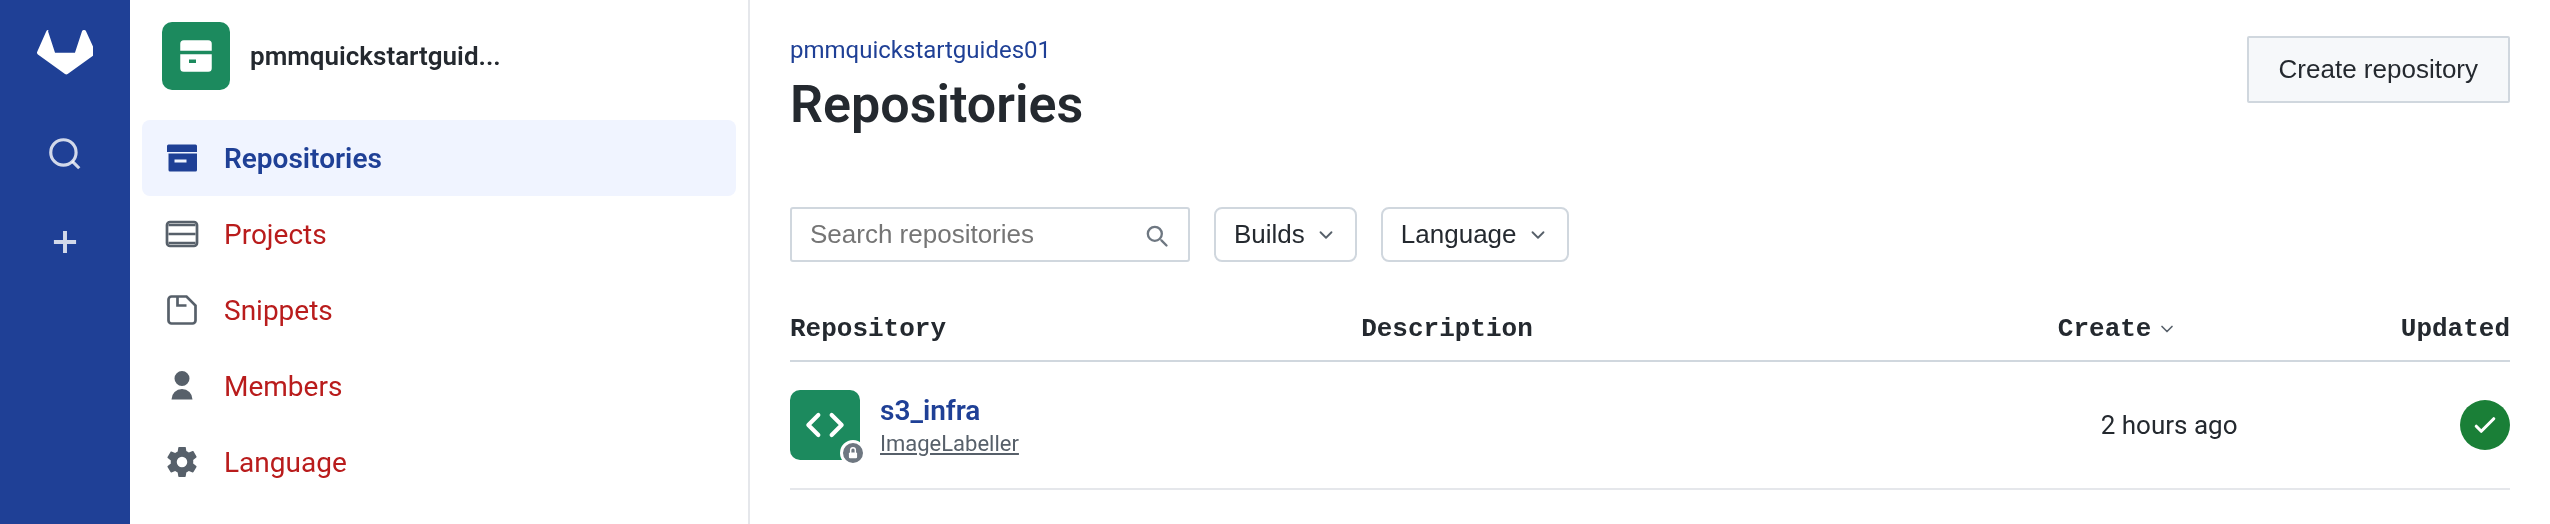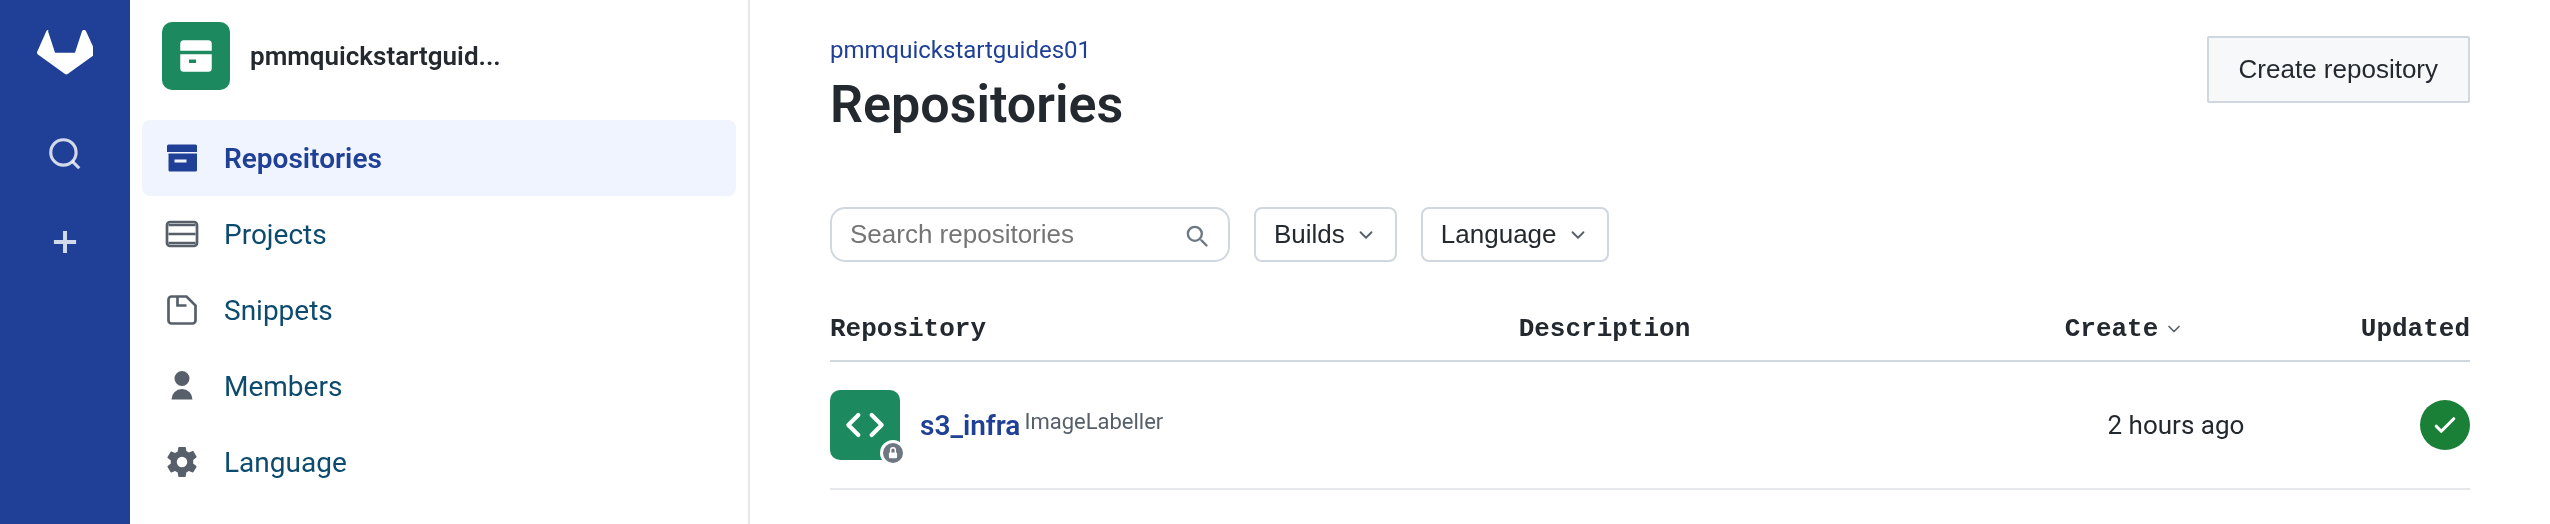--- a/index.html
+++ b/index.html
@@ -84,40 +84,40 @@
       text-overflow: ellipsis;
     }
 
     .sidebar-nav { display: flex; flex-direction: column; }
     .sidebar-item {
       display: flex;
       align-items: center;
       gap: 22px;
       padding: 18px 32px;
       cursor: pointer;
-      color: #0c4a6e;
+      color: #b91c1c;
       font-size: 28px;
       text-decoration: none;
     }
     .sidebar-item.active {
       background: #f0f4ff;
       font-weight: 600;
       color: #1f4096;
       border-radius: 8px;
       margin: 0 12px;
       padding: 18px 20px;
     }
     .sidebar-item-icon { width: 40px; height: 40px; display: flex; align-items: center; justify-content: center; flex-shrink: 0; }
     .sidebar-item-icon svg { width: 36px; height: 36px; }
     .sidebar-item.active .sidebar-item-icon svg { fill: #1f4096; }
 
     
     .main {
       flex: 1;
-      padding: 36px 80px;
+      padding: 36px 40px;
       overflow-y: auto;
     }
     .breadcrumb {
       font-size: 24px;
       color: #1f4096;
       margin-bottom: 10px;
       cursor: pointer;
     }
     .page-title {
       font-size: 52px;
@@ -129,21 +129,21 @@
     .toolbar {
       display: flex;
       align-items: center;
       gap: 24px;
       margin-bottom: 36px;
     }
     .search-box {
       display: flex;
       align-items: center;
       border: 2px solid #d0d7de;
-      border-radius: 15px;
+      border-radius: 3px;
       padding: 10px 18px;
       gap: 14px;
       width: 400px;
       background: #fff;
     }
     .search-box input {
       border: none;
       outline: none;
       font-size: 26px;
       color: #6e7781;
@@ -240,28 +240,28 @@
       width: 26px;
       height: 26px;
       background: #6e7781;
       border-radius: 50%;
       display: flex;
       align-items: center;
       justify-content: center;
       border: 3px solid white;
     }
     .repo-icon-badge svg { width: 14px; height: 14px; fill: white; }
-    .repo-name-info { display: flex; gap: 4px; }
+    .repo-name-info { display: flex; flex-direction: column; gap: 4px; }
     .repo-name {
       font-size: 28px;
       font-weight: 600;
       color: #1f4096;
       cursor: pointer;
     }
-    .repo-namespace { font-size: 22px; color: #57606a; }
+    .repo-namespace { font-size: 22px; color: #57606a; text-decoration: underline; }
 
     .updated-cell {
       text-align: right;
       padding-right: 60px;
       color: #57606a;
     }
     .builds-cell {
       text-align: right;
     }
     .build-success {

